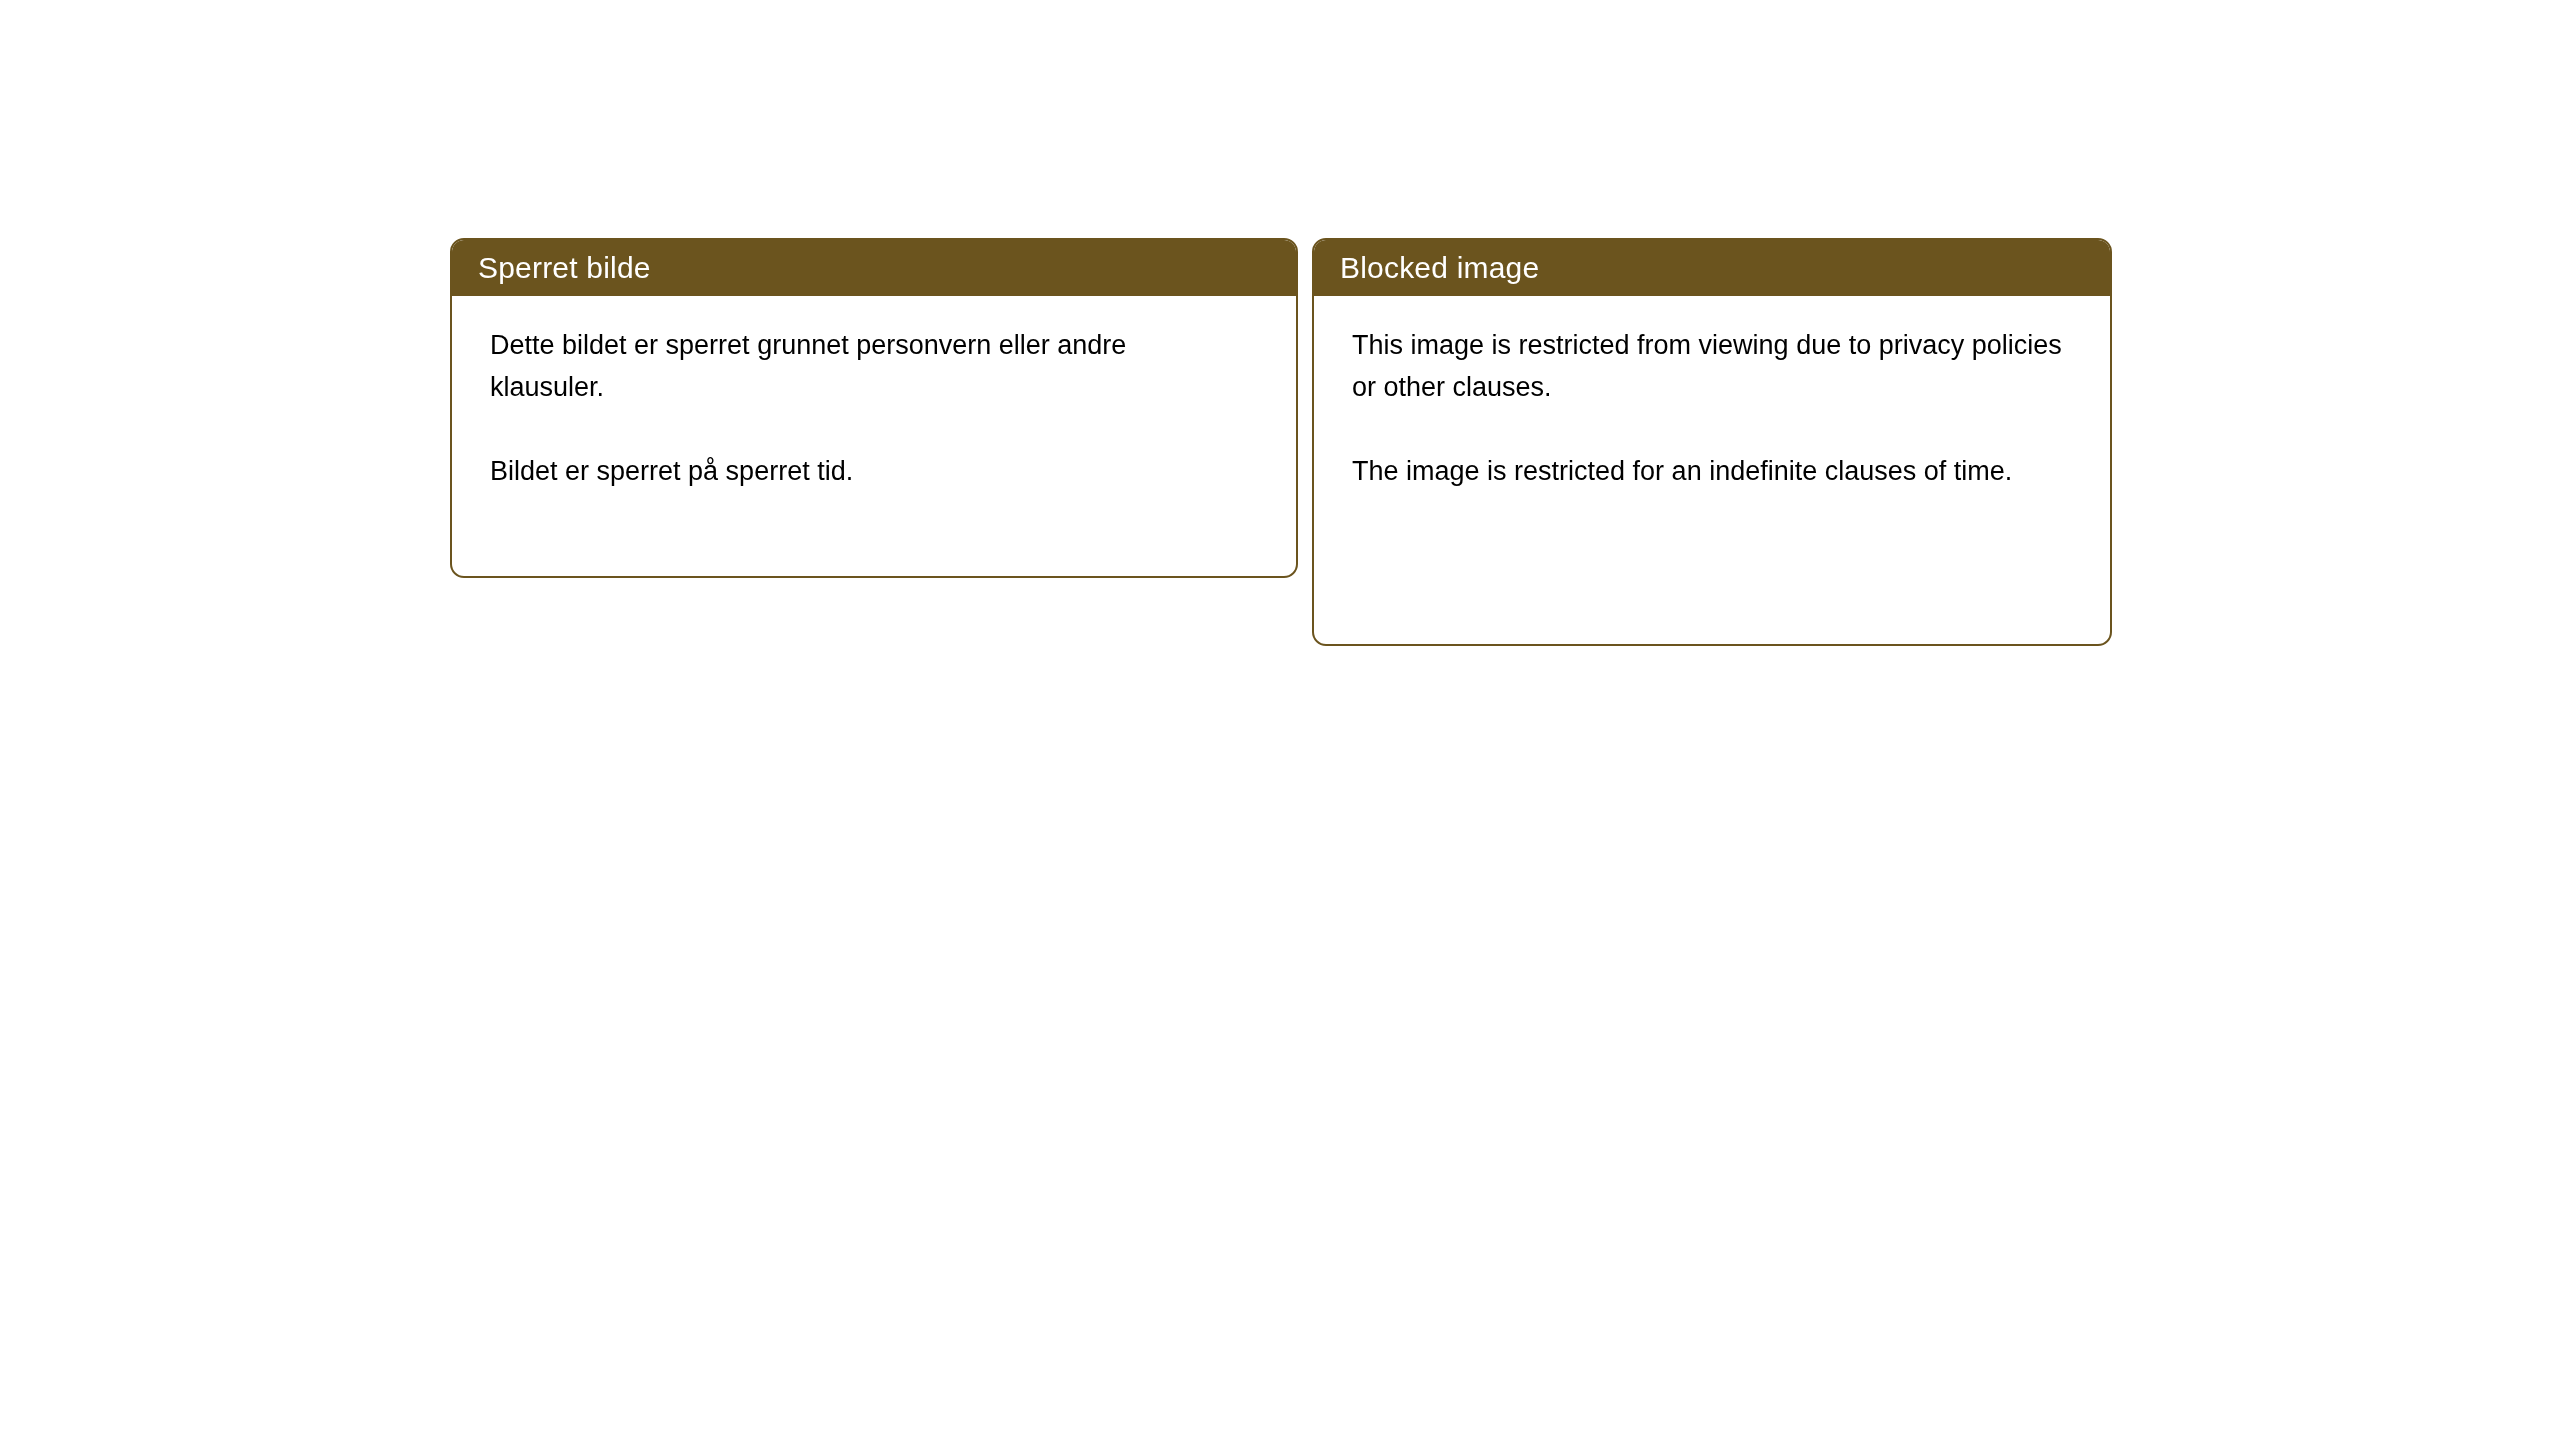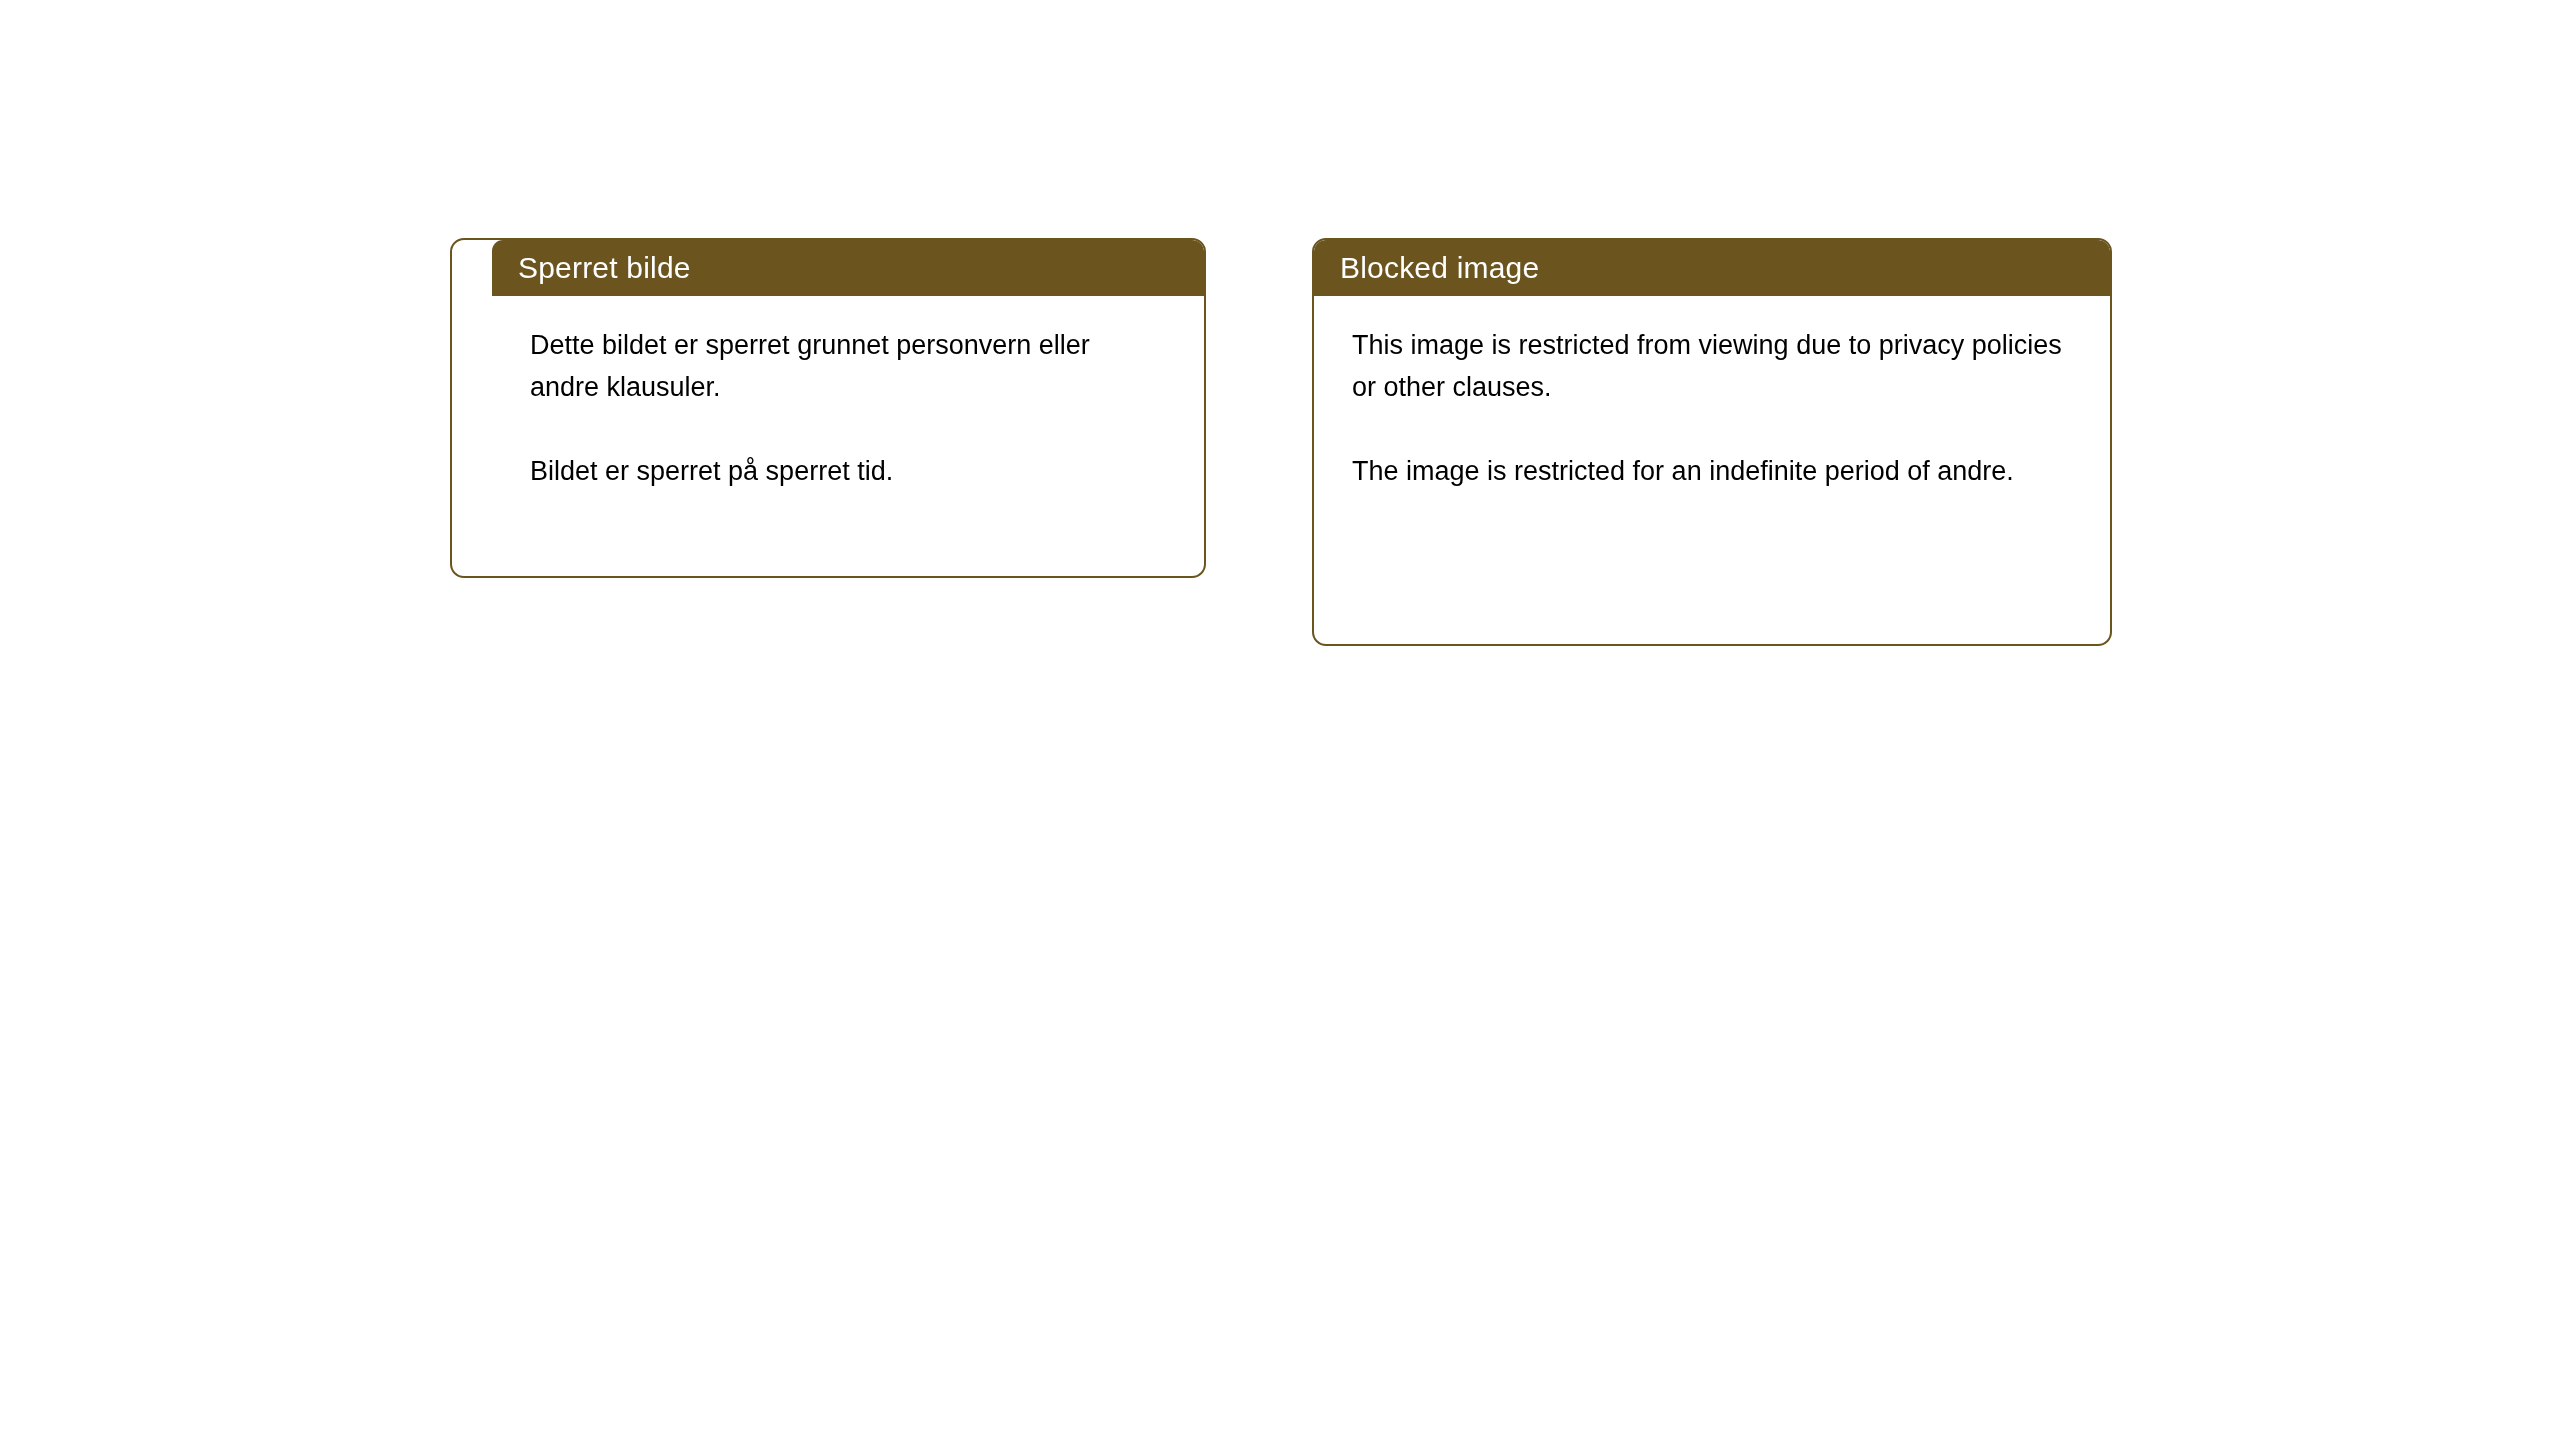--- a/index.html
+++ b/index.html
@@ -25,21 +25,21 @@
   
   .card {
     position: absolute;
     box-sizing: border-box;
     background: #ffffff;
     border: 2px solid #6b541e;
     border-radius: 14px;
     overflow: hidden;
   }
 
-  #card-blocked-no  { left: 450px;  top: 238px; width: 756px; height: 340px; padding-left: 40px; }
+  #card-blocked-no  { left: 450px;  top: 238px; width: 848px; height: 340px; }
   #card-blocked-en  { left: 1312px; top: 238px; width: 800px; height: 408px; }
 
   
   .card-header {
     height: 56px;
     background: #6b541e;
     border-top-left-radius: 11px;
     border-top-right-radius: 11px;
     display: flex;
     align-items: center;
@@ -87,17 +87,17 @@
       <p class="card-para">Bildet er sperret på sperret tid.</p>
     </div>
   </div>
 
   <div class="card" id="card-blocked-en">
     <div class="card-header">
       <span class="card-title">Blocked image</span>
     </div>
     <div class="card-body">
       <p class="card-para">This image is restricted from viewing due to privacy policies or other clauses.</p>
-      <p class="card-para">The image is restricted for an indefinite period of andre.</p>
+      <p class="card-para">The image is restricted for an indefinite clauses of time.</p>
     </div>
   </div>
 
 </div>
 
 </body></html>

